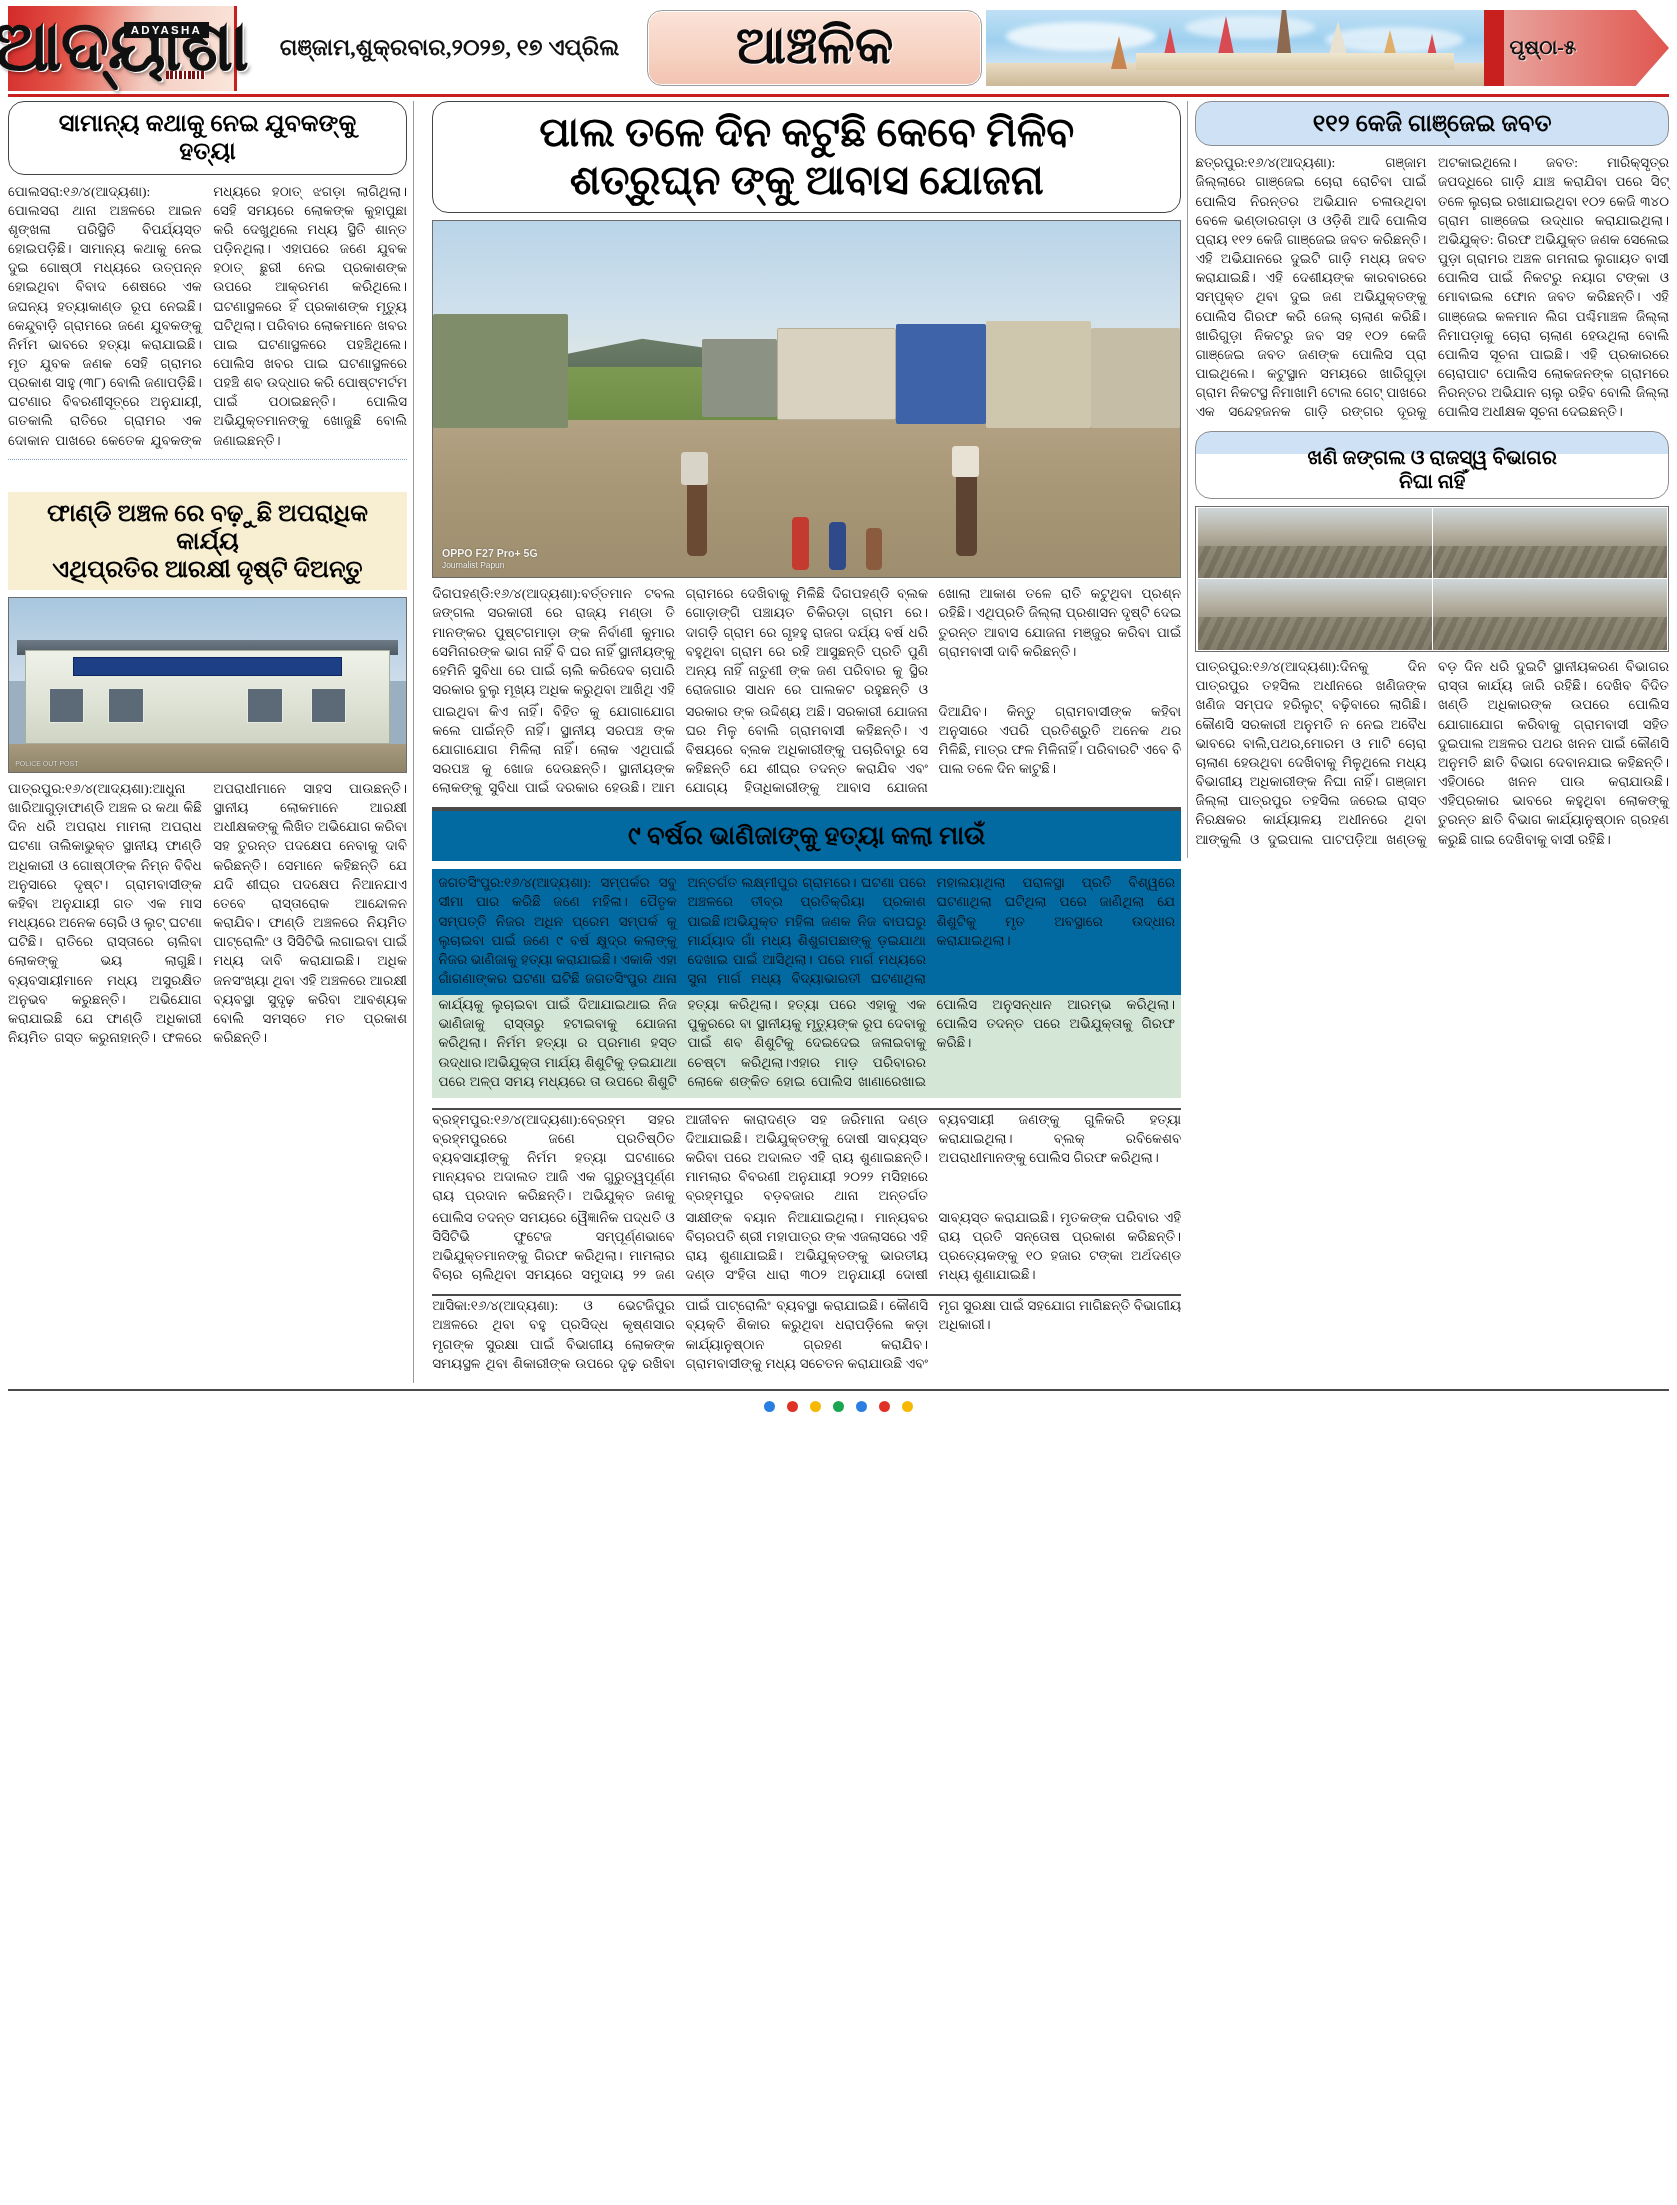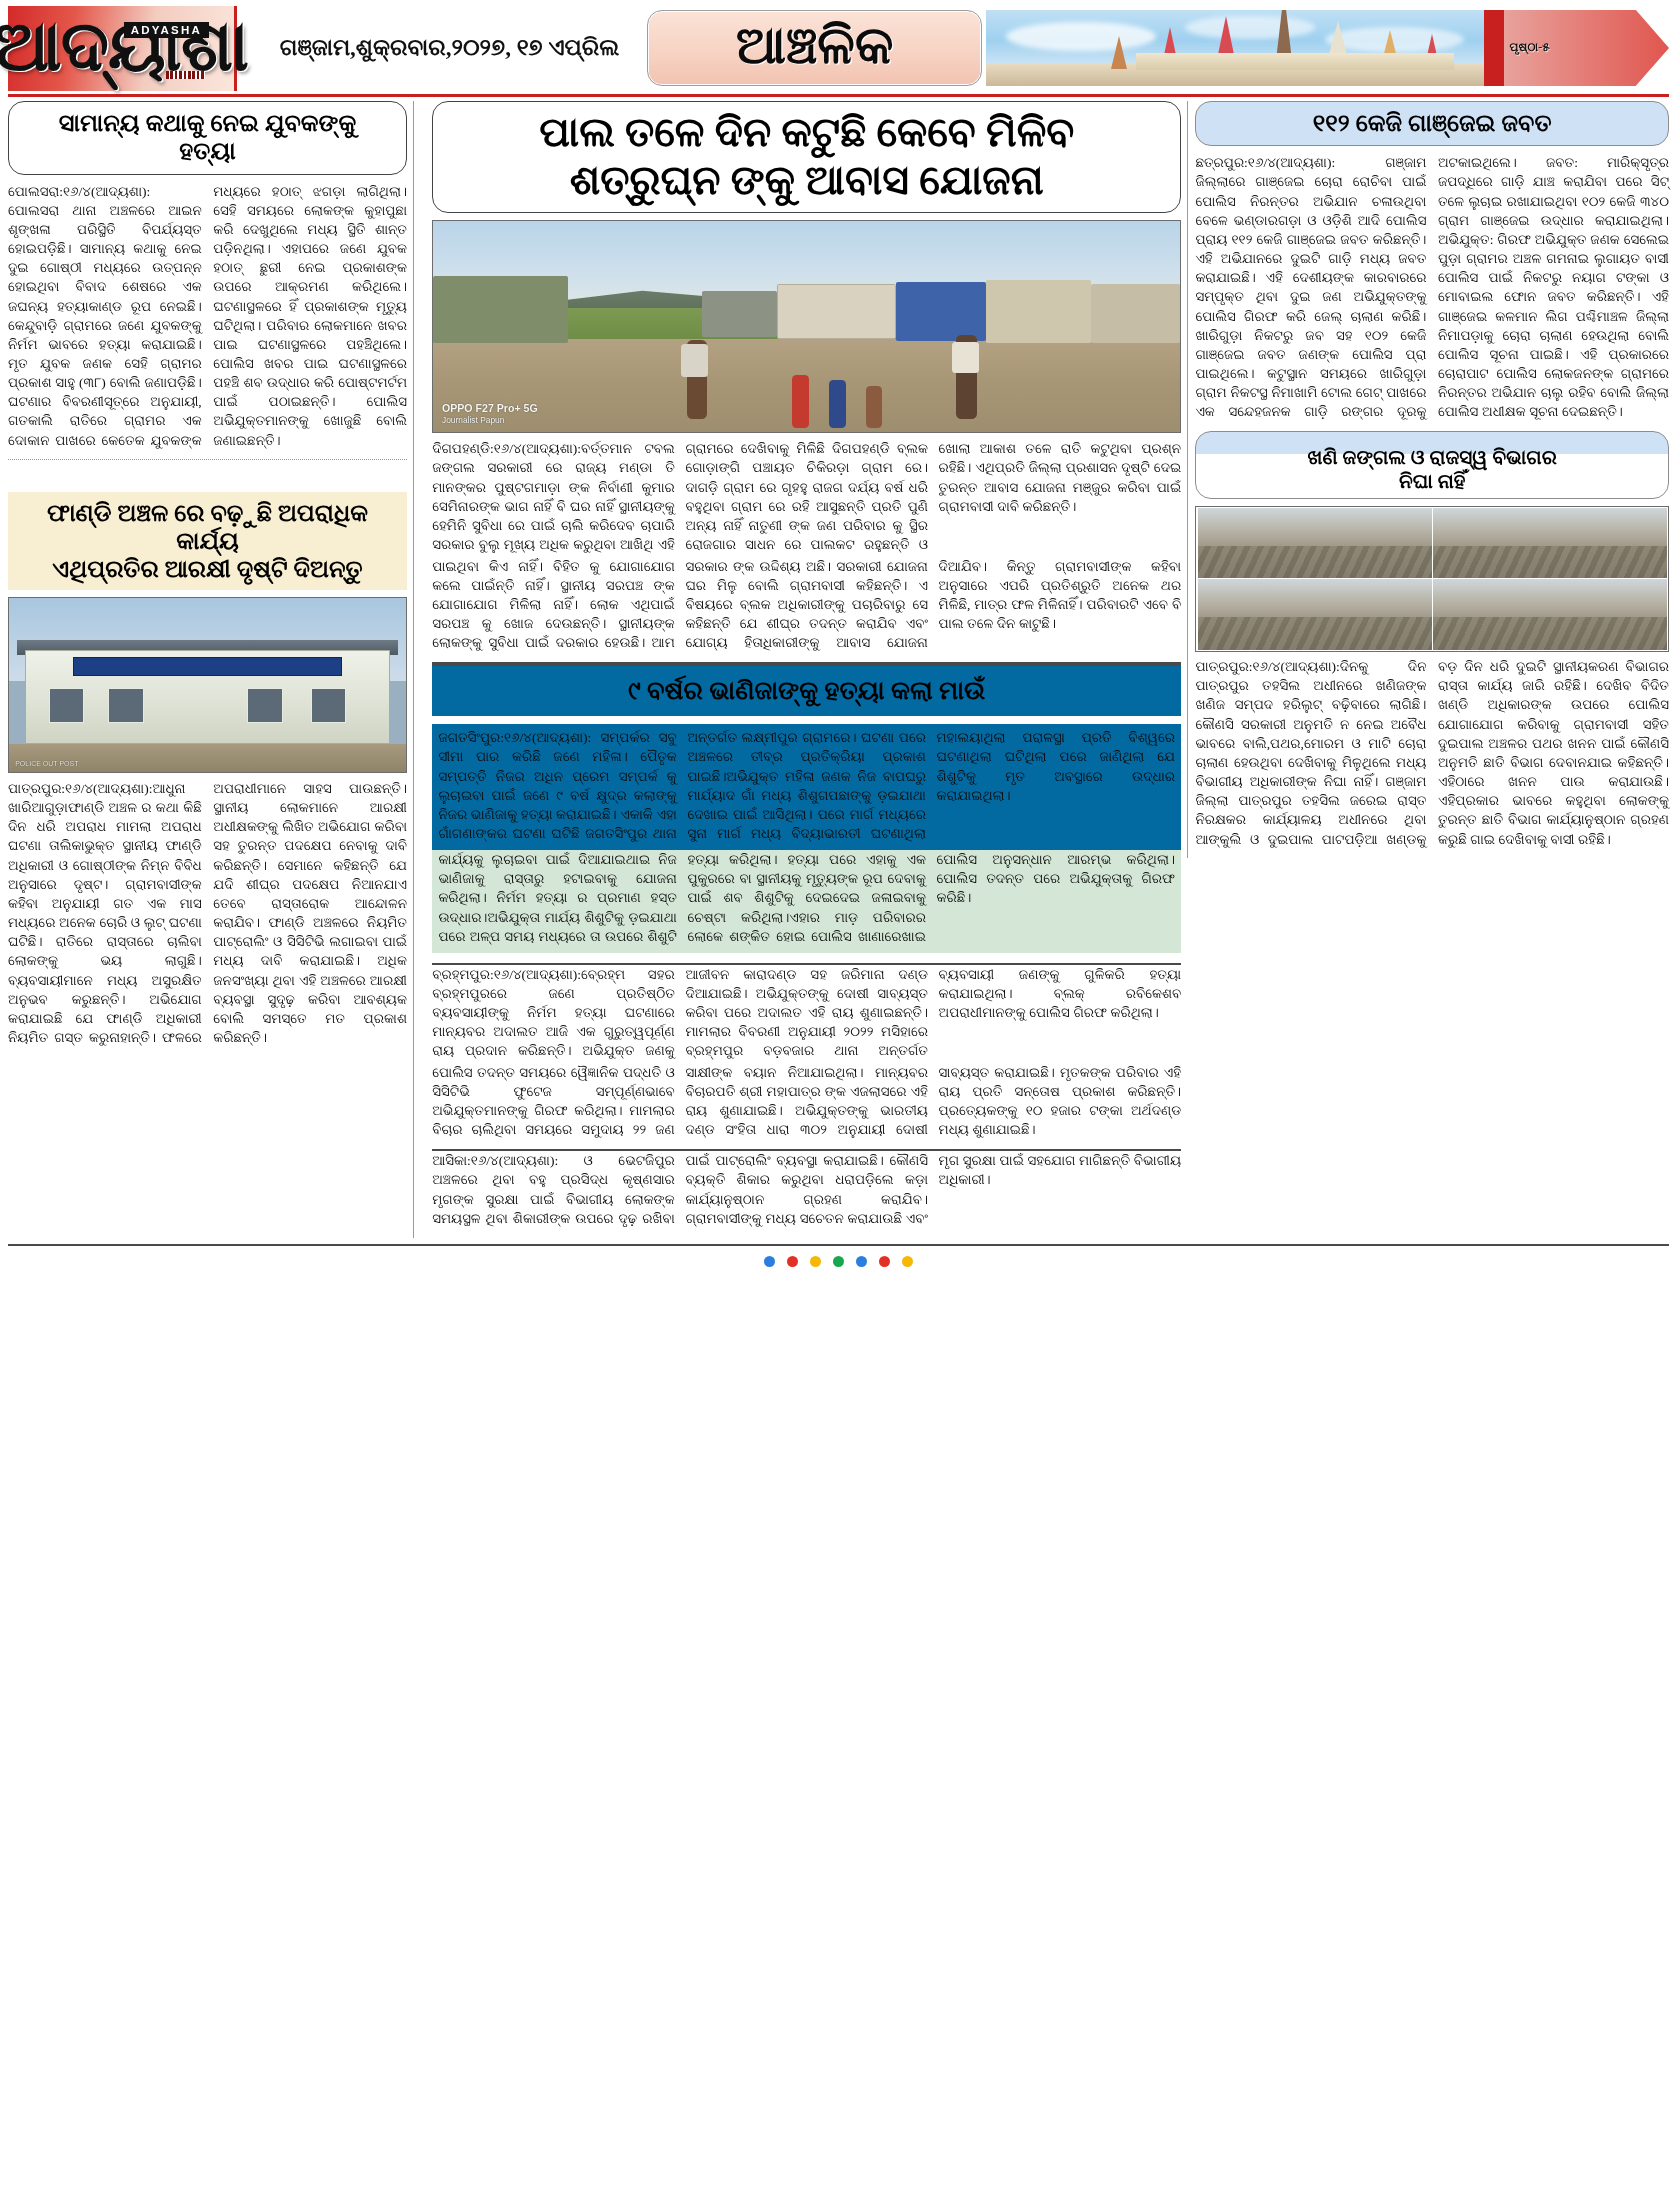--- a/index.html
+++ b/index.html
@@ -104,21 +104,21 @@
   .page-badge {
     flex: 0 0 185px;
     margin: 3.5px 0 4.4px 0;
     position: relative;
     display:flex; align-items:center; justify-content:flex-start;
     padding-left: 25.6px;
     background: linear-gradient(90deg,#c8201f 0 20px, #e8a29c 20px, #e0564f 100%);
     clip-path: polygon(0 0, 82% 0, 100% 50%, 82% 100%, 0 100%);
   }
   .page-badge span {
-    font-size: 12px; font-weight: 700; color:#111;
+    font-size: 20px; font-weight: 700; color:#111;
     text-shadow: 0.9px 0.9px 0 rgba(255,255,255,.7);
   }
 
   .masthead-rule { height: 2.6px; background:#c8201f; margin: 0 8px; }
 
   
   .grid {
     display: flex;
     gap: 0;
     padding: 4.4px 8px 0 8px;
@@ -173,21 +173,21 @@
   .body-cols p { margin: 0 0 0 0; text-indent: 0; }
 
   
   .photo {
     position: relative;
     overflow: hidden;
     border: 0.9px solid #6c6c6c;
     margin-bottom: 6.2px;
     background: #9ab0c0;
   }
-  .photo-main { height: 213px; }
+  .photo-main { height: 358px; }
   .photo-wm {
     position: absolute; left: 8.8px; bottom: 6.2px;
     color: #ffffff; font-family: "Liberation Sans", sans-serif;
     font-size: 10.6px; font-weight: 700;
     text-shadow: 0 0.4px 1.3px rgba(0,0,0,.7);
     line-height: 1.25;
     opacity: .92;
   }
   .photo-wm .sub { font-size: 8.4px; font-weight: 400; }
 

